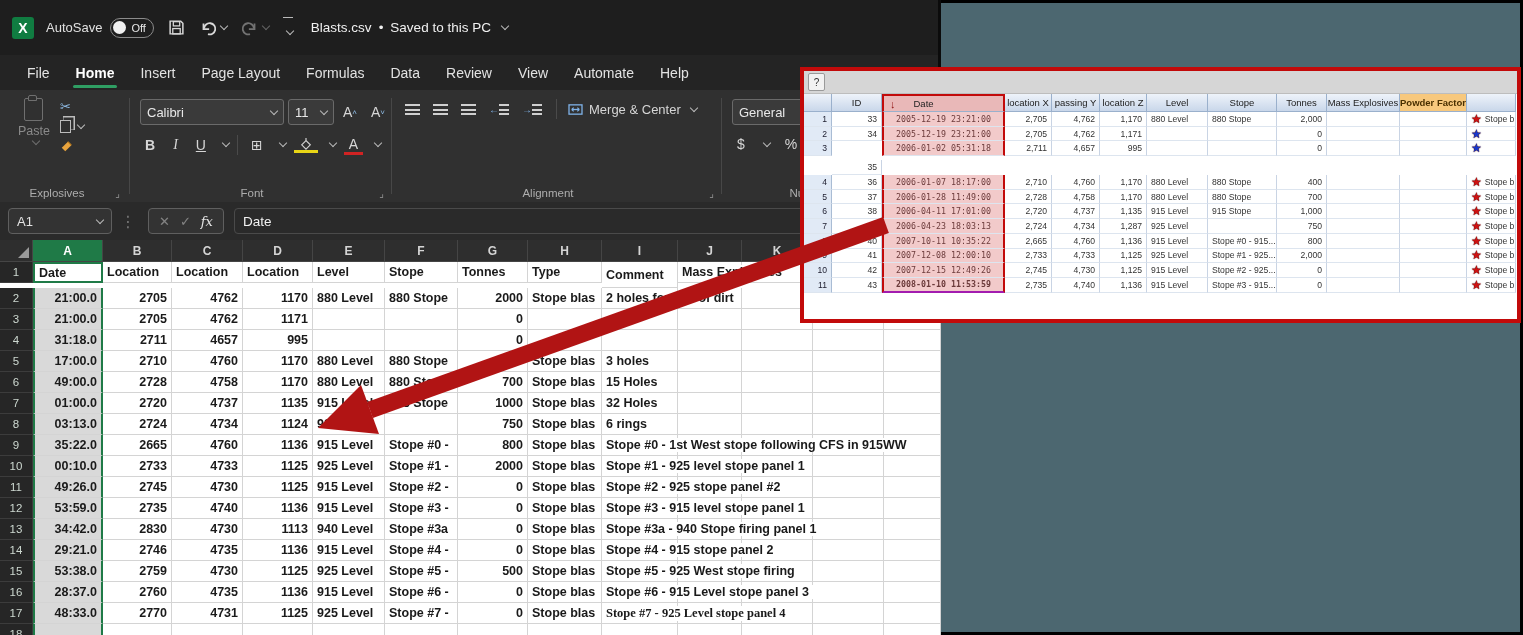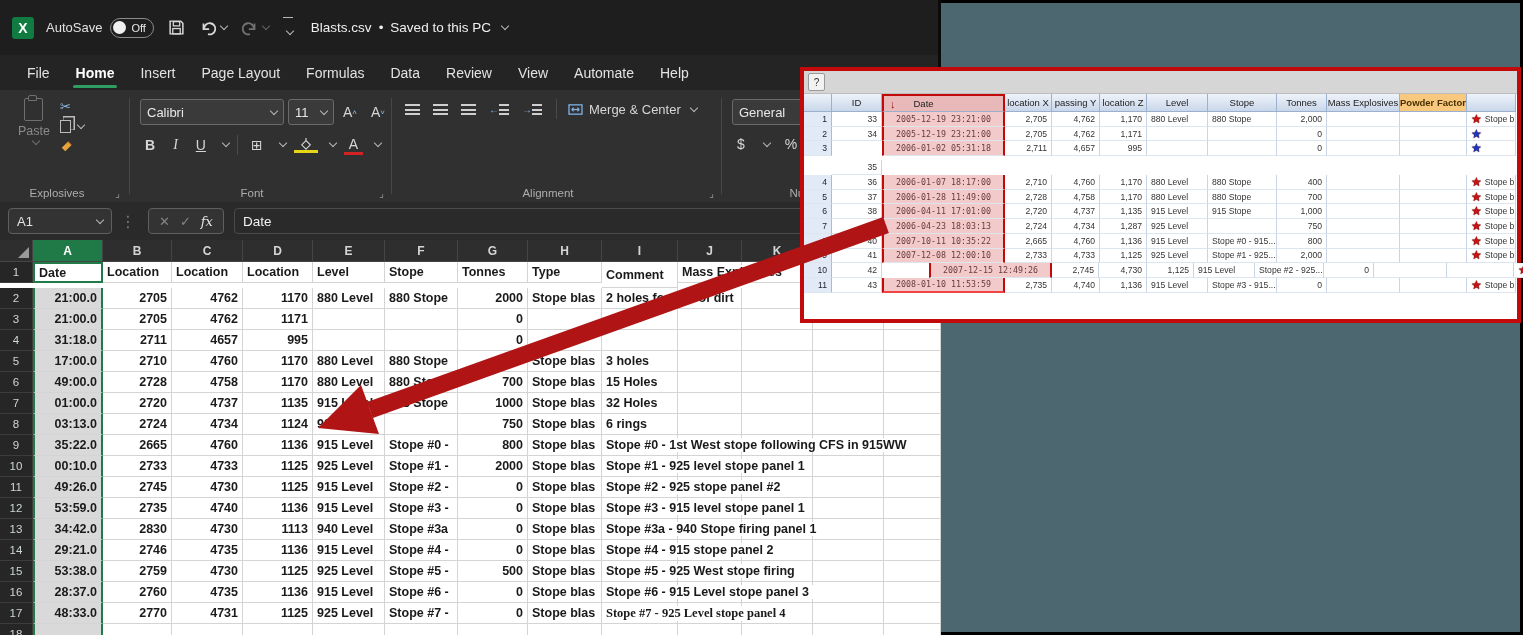--- a/index.html
+++ b/index.html
@@ -104,21 +104,21 @@
   .t-hcell.dateh{background:#e9b8b8;border-left:2px solid #c20a0a;border-right:2px solid #c20a0a;border-top:2px solid #c20a0a;
     color:#222;justify-content:flex-start;padding-left:6px;gap:18px;}
   .t-hcell.pfh{background:#f7c87d;font-weight:bold;color:#4a3000;}
   .darr{color:#8d0f0f;font-weight:bold;font-size:11px;}
   .t-cell{height:14.7px;border-right:1px solid #c9d4e4;border-bottom:1px solid #dde5ef;box-sizing:border-box;
     font-size:8.6px;color:#333;display:flex;align-items:center;padding:0 4px;overflow:hidden;white-space:nowrap;background:#fff;}
   .t-cell.rn{background:#e1eaf6;justify-content:flex-end;border-right:1px solid #a9bcd4;color:#223;}
   .t-cell.num{justify-content:flex-end;}
   .t-cell.datec{background:#f2caca;border-left:2px solid #c20a0a;border-right:2px solid #c20a0a;
     font-family:"DejaVu Sans Mono",monospace;font-size:8.3px;color:#6b3a3a;justify-content:center;}
-  .t-cell.datec.last{border-bottom:2px solid #ef4444;}
+  .t-cell.datec.last{border-bottom:2px solid #a21caf;font-weight:bold;}
   .star{font-size:12px;line-height:10px;margin-right:3px;
     text-shadow:0 0 1px #400,0 0 1px #400;}
   .star.red{color:#cf1212;}
   .star.blue{color:#1838cc;}
   
   .arrow-svg{position:absolute;left:0;top:0;z-index:4;pointer-events:none;}
 </style>
 </head>
 <body>
 
@@ -808,21 +808,21 @@
           <div class="t-cell" style="width: 73px; flex: 0 0 73px;"></div>
           <div class="t-cell" style="width: 67px; flex: 0 0 67px;"></div>
           <div class="t-cell" style="width: 49px; flex: 0 0 49px;">
             <span class="star red">★</span>
             <span>Stope b</span>
           </div>
         </div>
         <div class="t-row">
           <div class="t-cell rn" style="width: 28px; flex: 0 0 28px;">10</div>
           <div class="t-cell num" style="width: 50px; flex: 0 0 50px;">42</div>
-          <div class="t-cell datec" style="width: 123px; flex: 0 0 123px; margin-left: 47px;">2007-12-15 12:49:26</div>
+          <div class="t-cell datec" style="width: 123px; flex: 0 0 123px;">2007-12-15 12:49:26</div>
           <div class="t-cell num" style="width: 47px; flex: 0 0 47px;">2,745</div>
           <div class="t-cell num" style="width: 48px; flex: 0 0 48px;">4,730</div>
           <div class="t-cell num" style="width: 47px; flex: 0 0 47px;">1,125</div>
           <div class="t-cell" style="width: 61px; flex: 0 0 61px;">915 Level</div>
           <div class="t-cell" style="width: 69px; flex: 0 0 69px;">Stope #2 - 925...</div>
           <div class="t-cell num" style="width: 50px; flex: 0 0 50px;">0</div>
           <div class="t-cell" style="width: 73px; flex: 0 0 73px;"></div>
           <div class="t-cell" style="width: 67px; flex: 0 0 67px;"></div>
           <div class="t-cell" style="width: 49px; flex: 0 0 49px;">
             <span class="star red">★</span>

